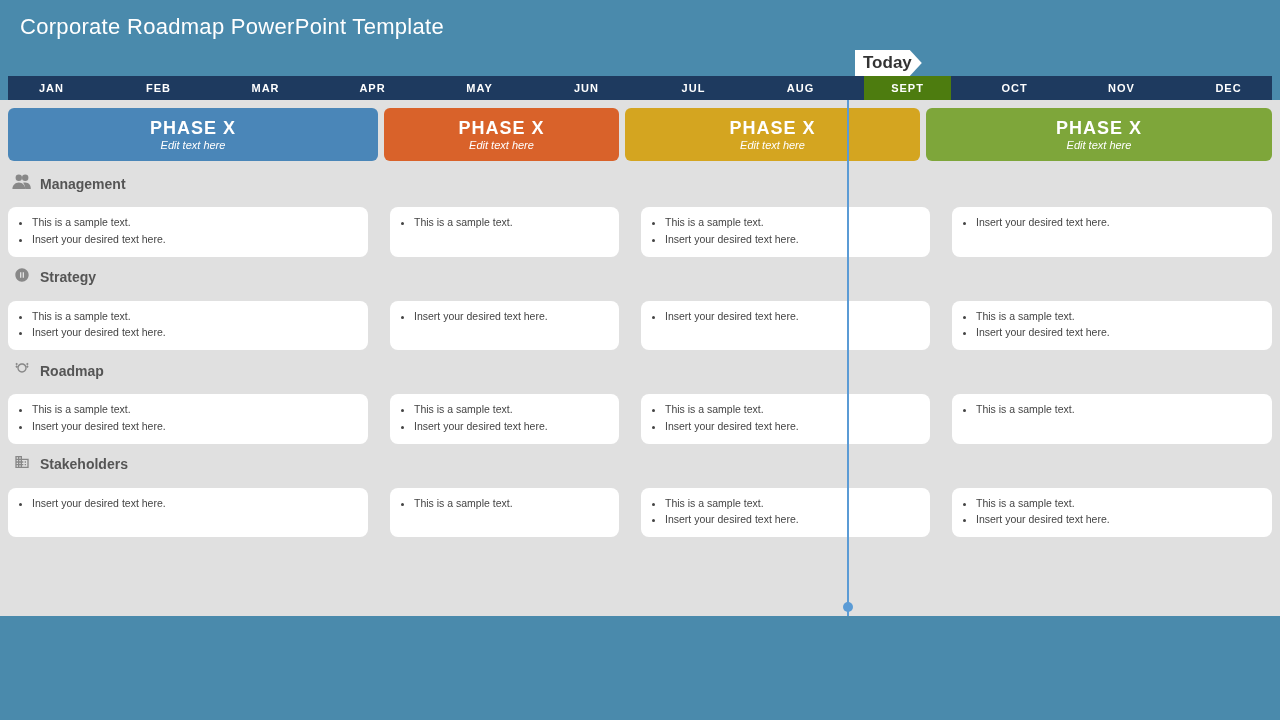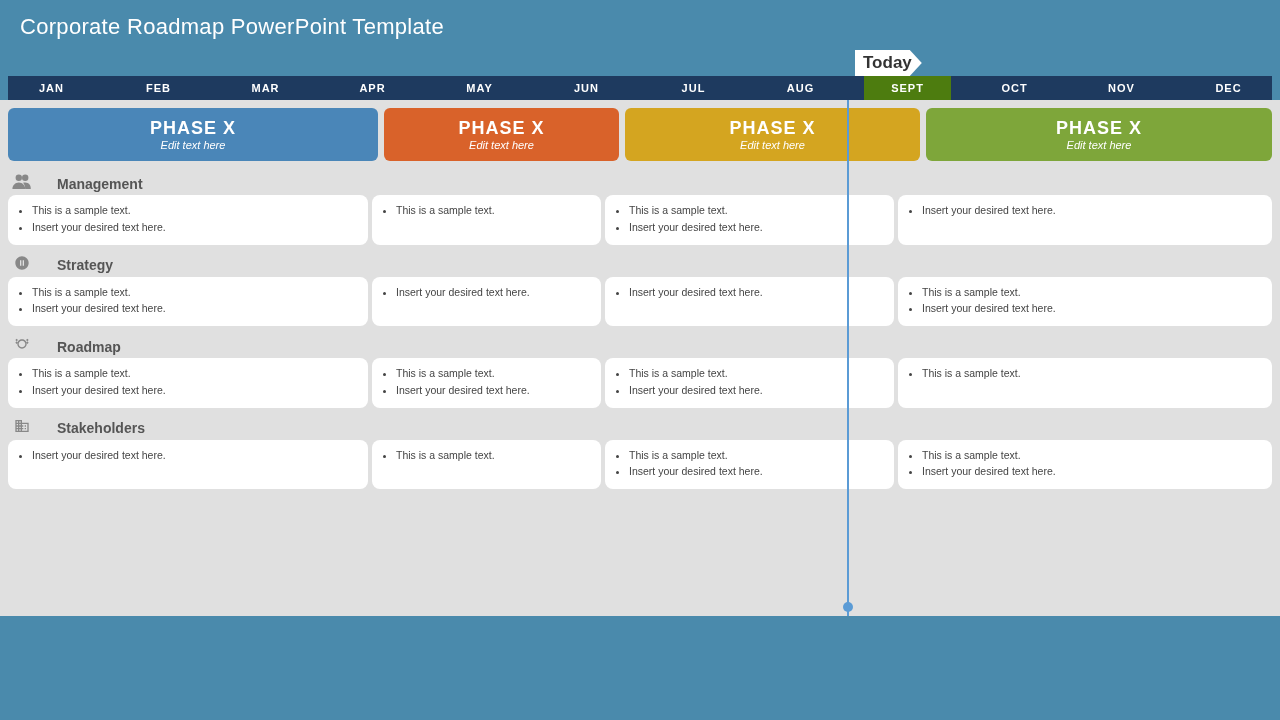--- a/index.html
+++ b/index.html
@@ -108,38 +108,38 @@
     
     .section {
       display: flex;
       flex-direction: column;
       padding: 2px 8px 4px 8px;
     }
 
     .section-header {
       display: flex;
       align-items: center;
-      gap: 25px;
-      padding: 4px 0 1px 4px;
+      gap: 8px;
+      padding: 4px 0 13px 4px;
     }
 
     .section-icon {
       color: #888;
       font-size: 18px;
     }
 
     .section-title {
       font-size: 14px;
       font-weight: bold;
       color: #555;
     }
 
     .section-cards {
       display: flex;
-      gap: 4px;
+      gap: 22px;
     }
 
     .card {
       background: white;
       border-radius: 8px;
       padding: 8px 10px;
       font-size: 10.5px;
       color: #444;
       line-height: 1.5;
     }

